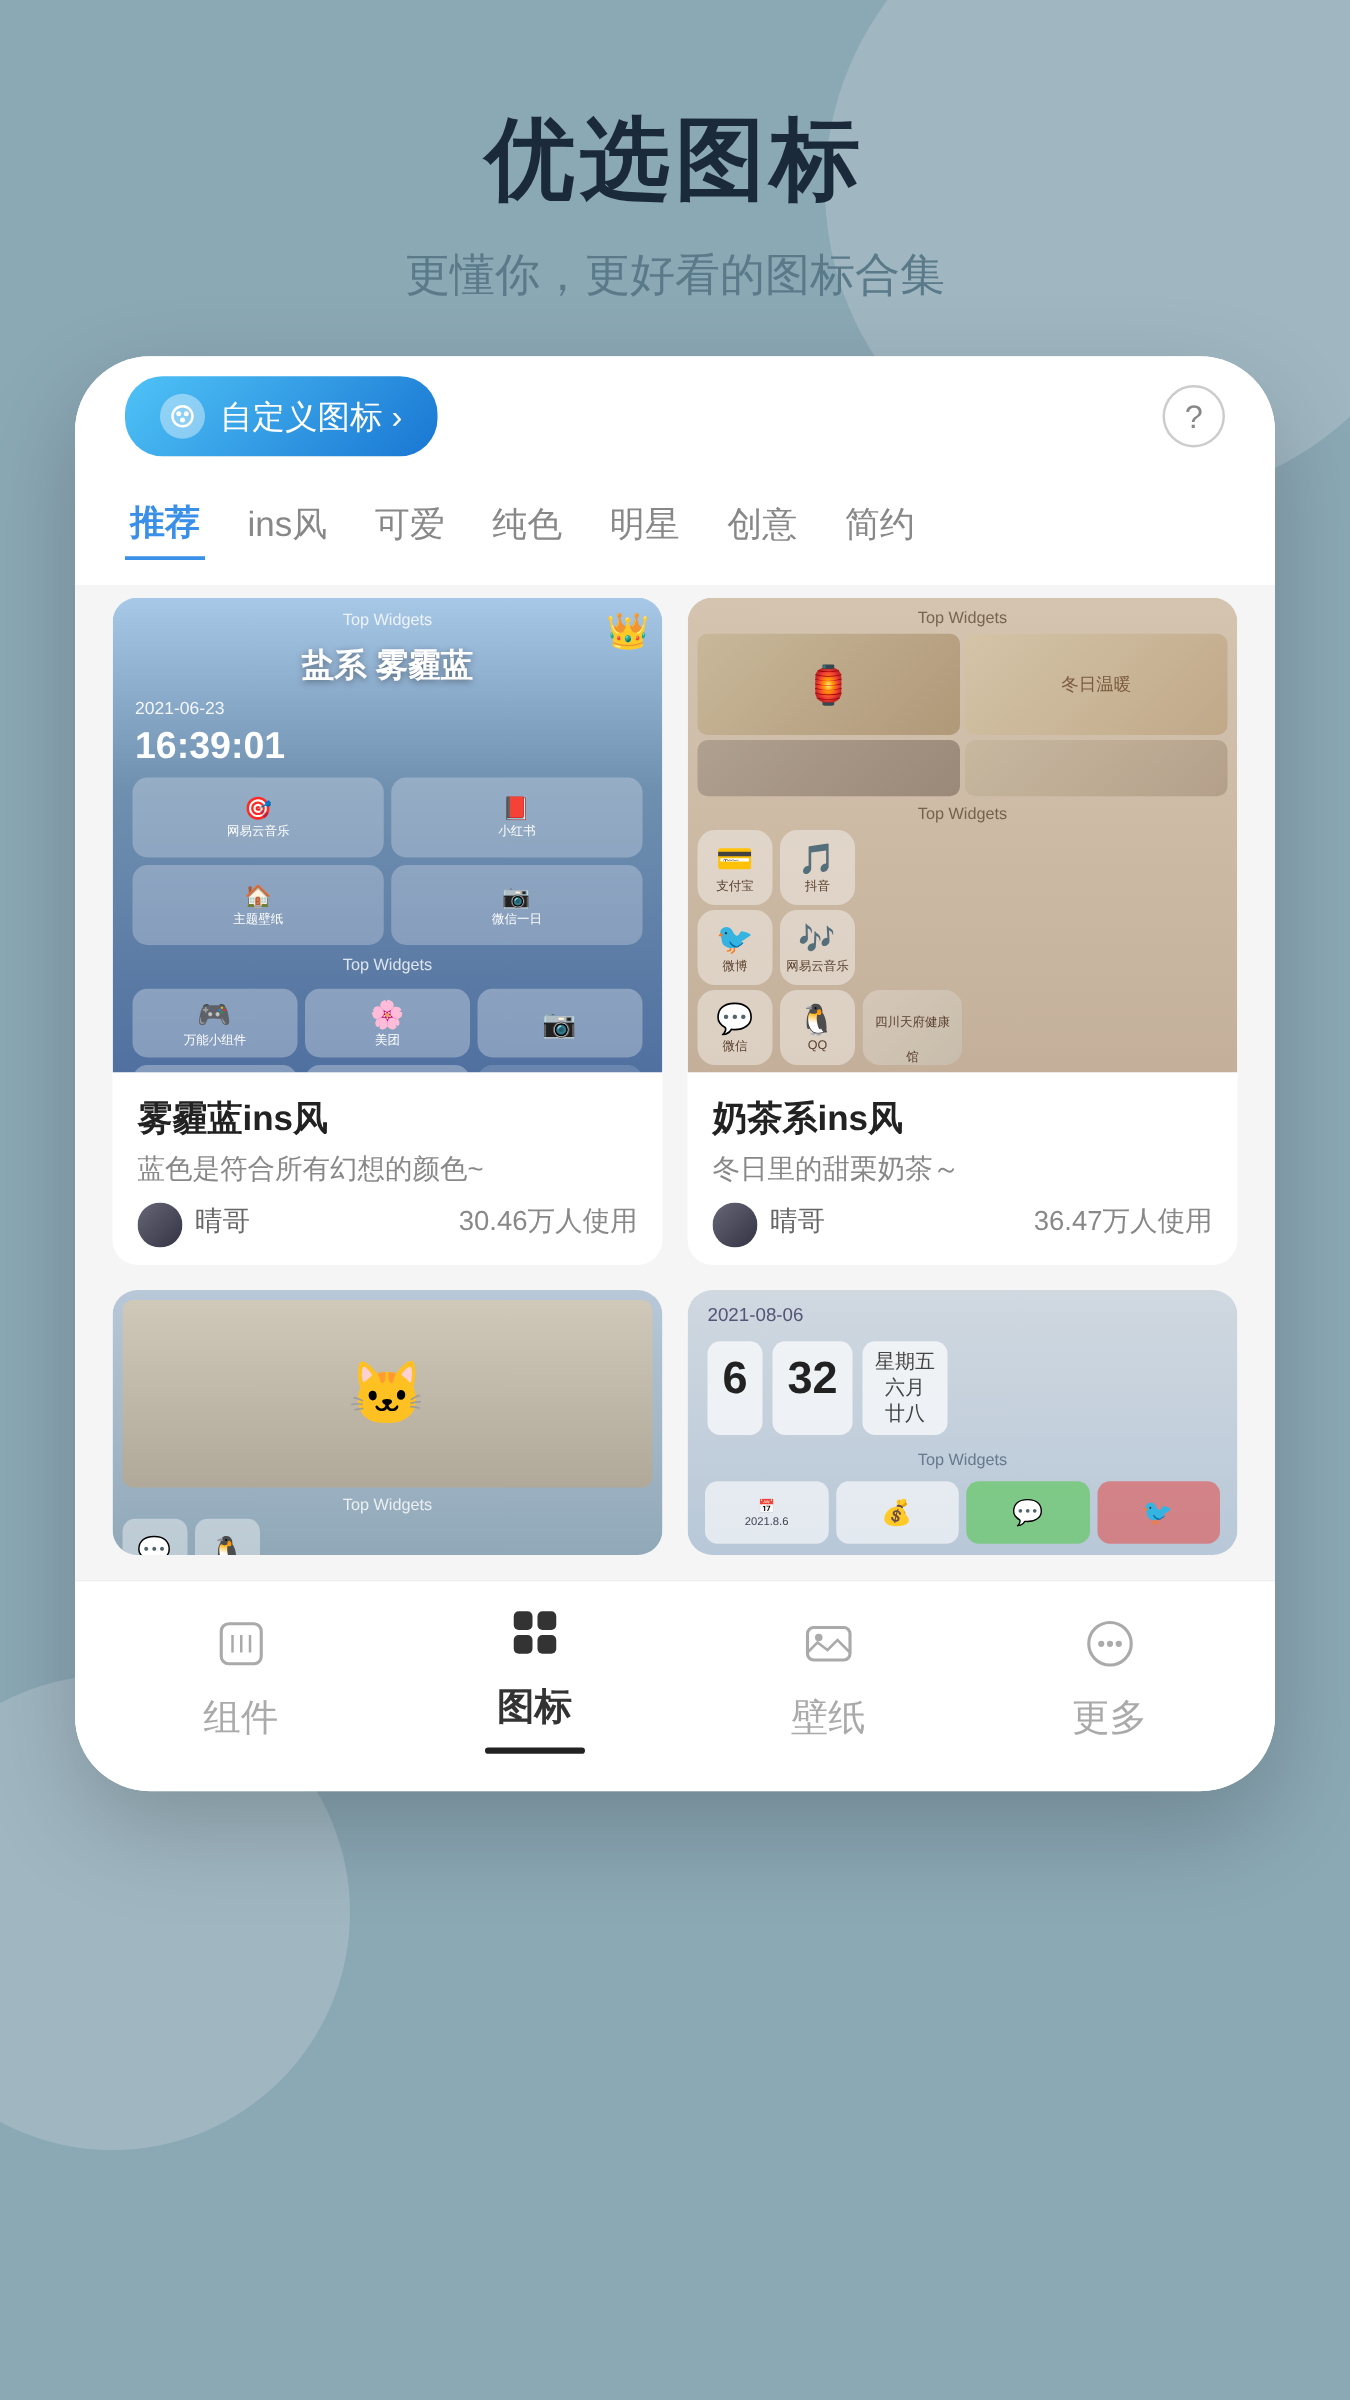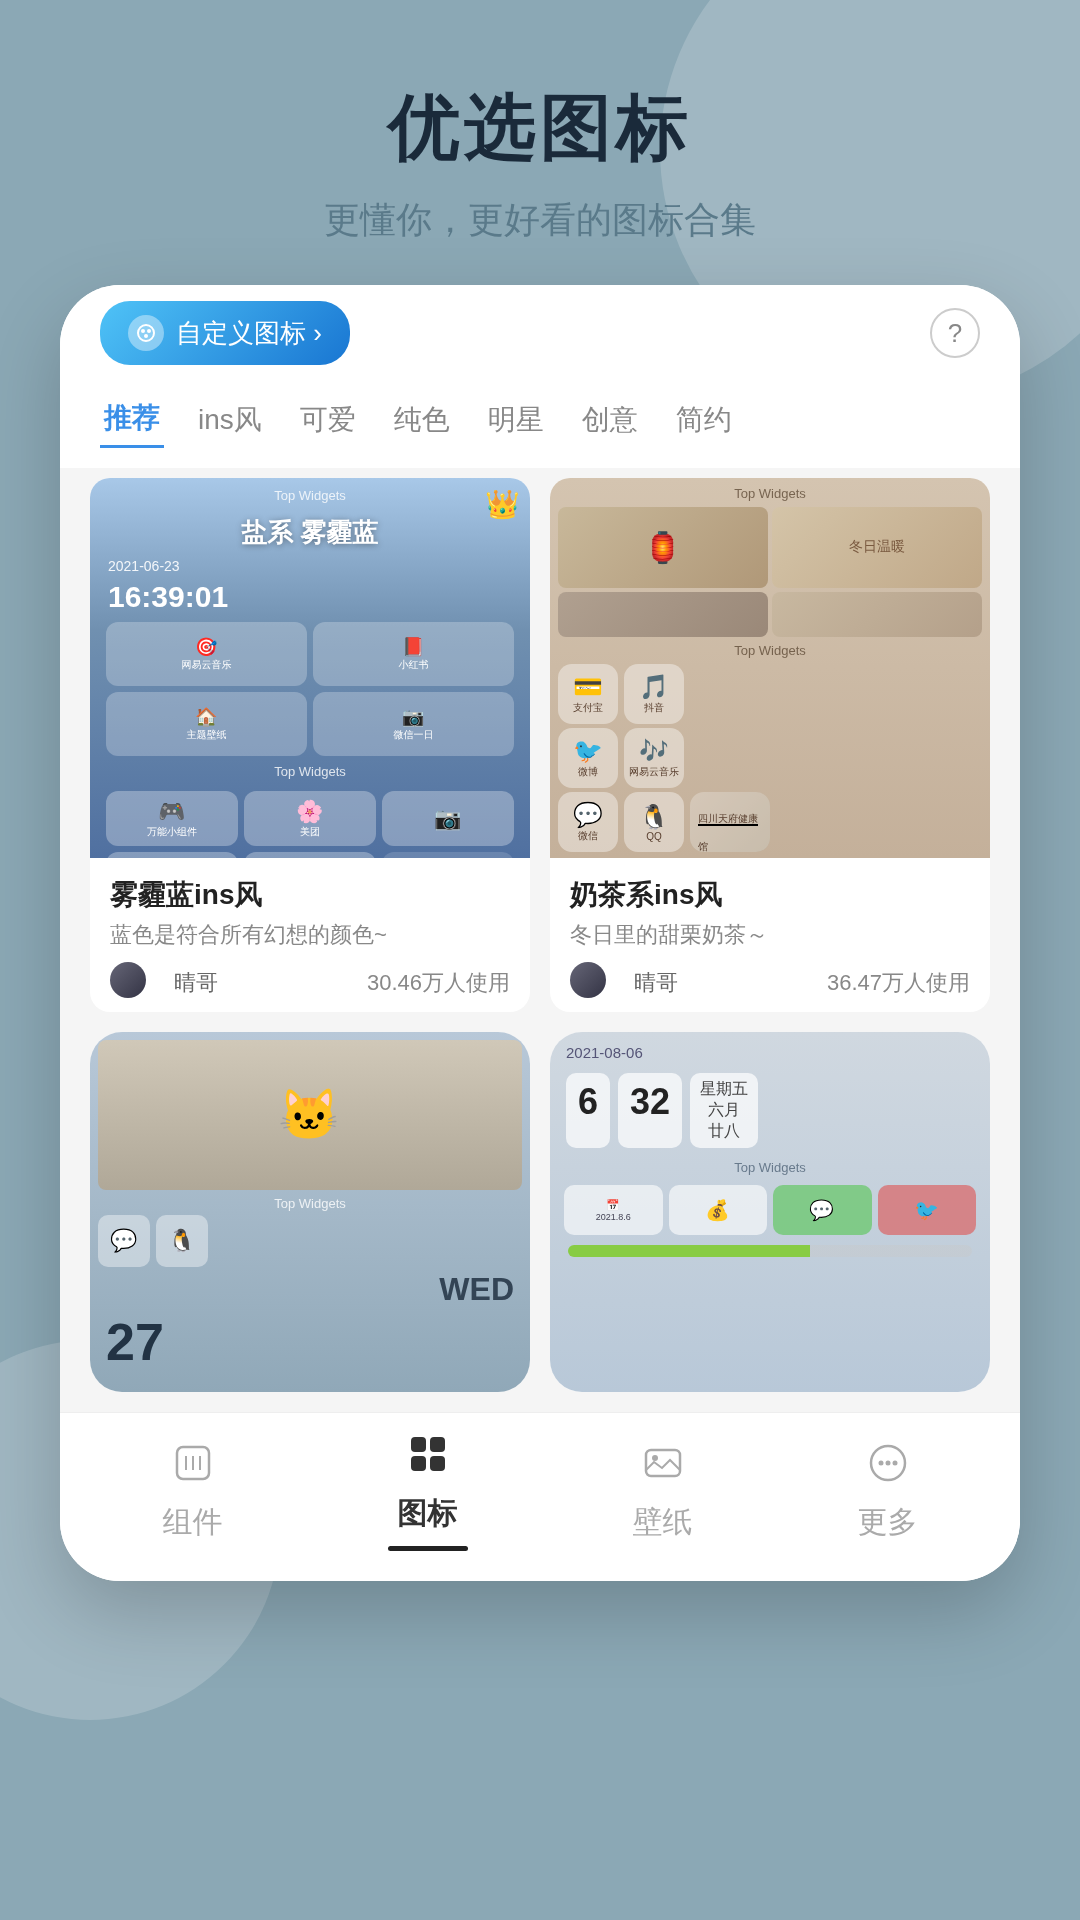--- a/index.html
+++ b/index.html
@@ -243,22 +243,22 @@
       color: #222;
       margin-bottom: 6px;
     }
     .card-desc {
       font-size: 22px;
       color: #888;
       margin-bottom: 12px;
     }
     .card-meta {
       display: flex;
-      align-items: flex-end;
-      gap: 28px;
+      align-items: flex-start;
+      gap: 10px;
     }
     .avatar-circle {
       width: 36px; height: 36px;
       border-radius: 50%;
       background: #888;
       overflow: hidden;
       flex-shrink: 0;
     }
     .avatar-inner {
       width: 100%; height: 100%;
@@ -270,23 +270,23 @@
     }
     .meta-users {
       font-size: 22px;
       color: #888;
       margin-left: auto;
     }
 
     
     .partial-card {
       background: #fff;
-      border-radius: 32px;
+      border-radius: 20px;
       overflow: hidden;
-      height: 360px;
+      height: 212px;
     }
     .partial-preview-blue {
       background: linear-gradient(180deg, #b8c8d8 0%, #90a8b8 100%);
       height: 100%;
       padding: 8px;
       position: relative;
     }
     .partial-preview-warm {
       background: linear-gradient(180deg, #c8d0d8 0%, #a8b8c8 100%);
       height: 100%;
@@ -547,21 +547,21 @@
           <div class="tan-app-row">
             <div class="tan-app-icon">
                 <span class="icon-emoji">💬</span>
                 <span>微信</span>
               </div>
             <div class="tan-app-icon">
                 <span class="icon-emoji">🐧</span>
                 <span>QQ</span>
               </div>
             <div style="background: linear-gradient(135deg,#c4b09a,#b0a088); border-radius:14px; width:80px; height:60px; overflow:hidden;">
-              <div style="font-size:24px; padding:8px; background:rgba(255,255,255,0.3); border-radius:10px; text-align:left;text-decoration:underline;">
+              <div style="font-size:24px; padding:8px; background:rgba(255,255,255,0.3); border-radius:10px; text-align:center;">
                 <span style="font-size:10px; color:#5a4030;">四川天府健康馆</span>
               </div>
             </div>
           </div>
         </div>
 
       </div>
       <div class="card-info">
         <div class="card-title">奶茶系ins风</div>
         <div class="card-desc">冬日里的甜栗奶茶～</div>

